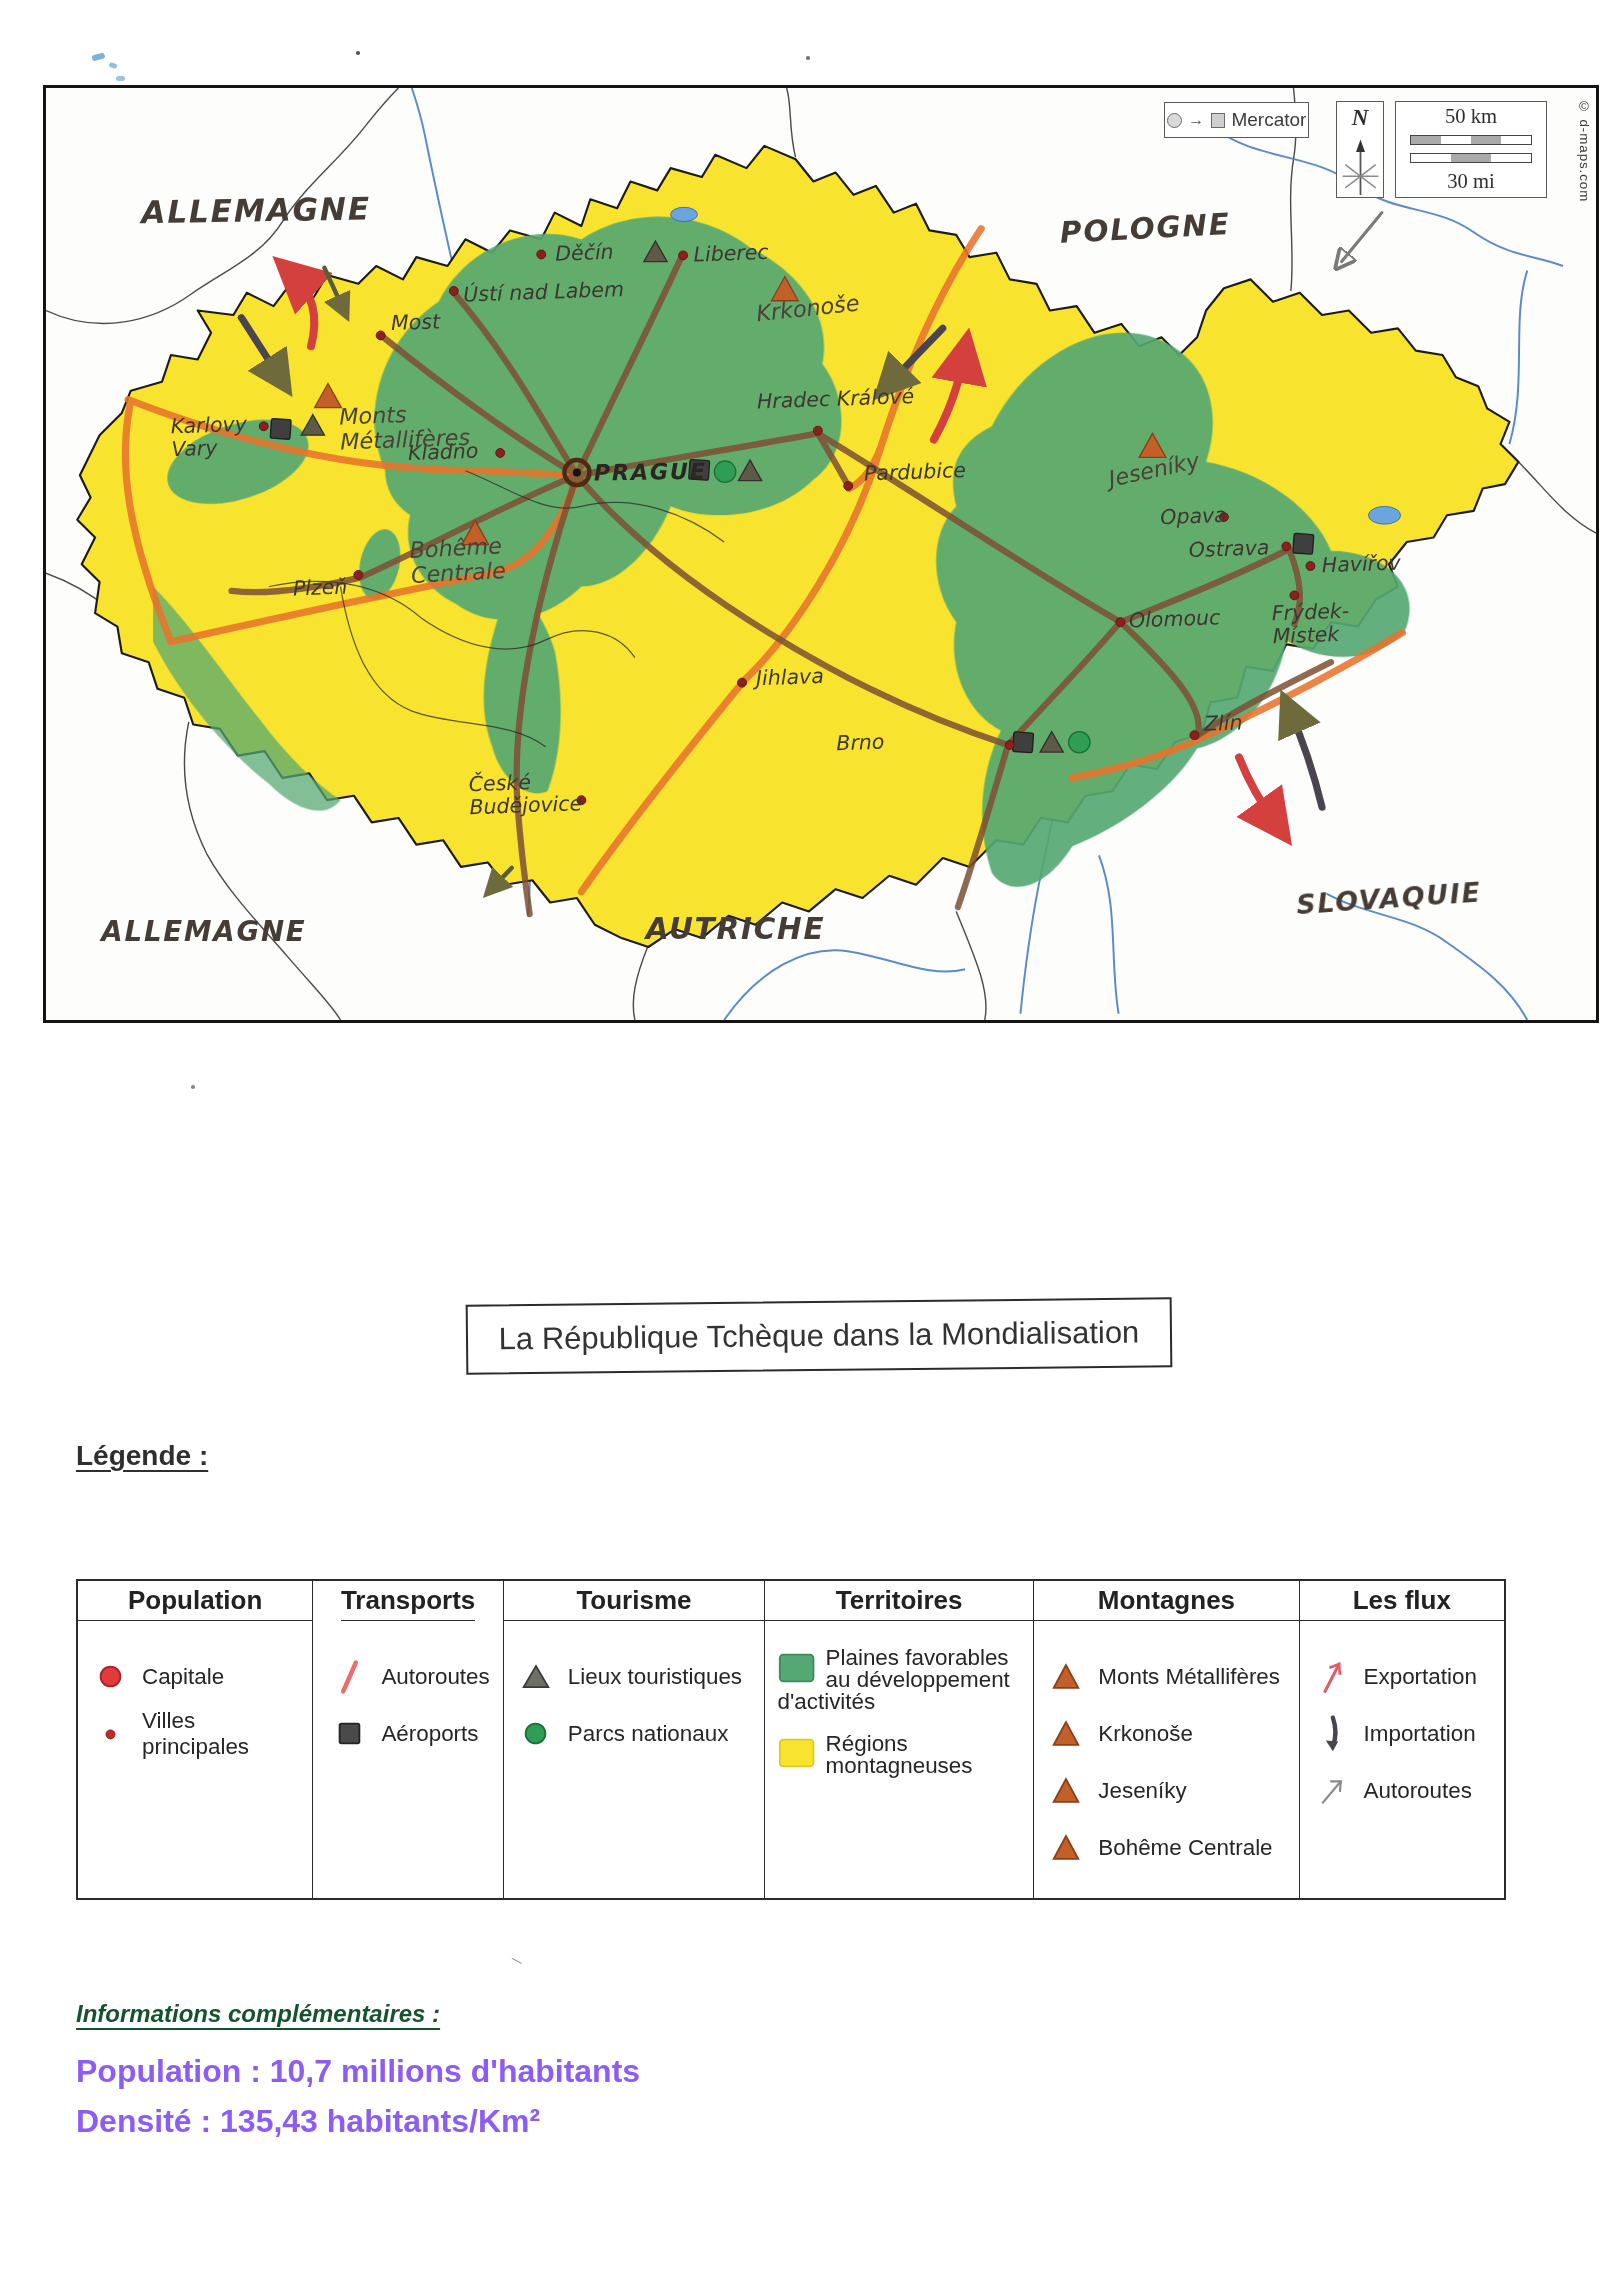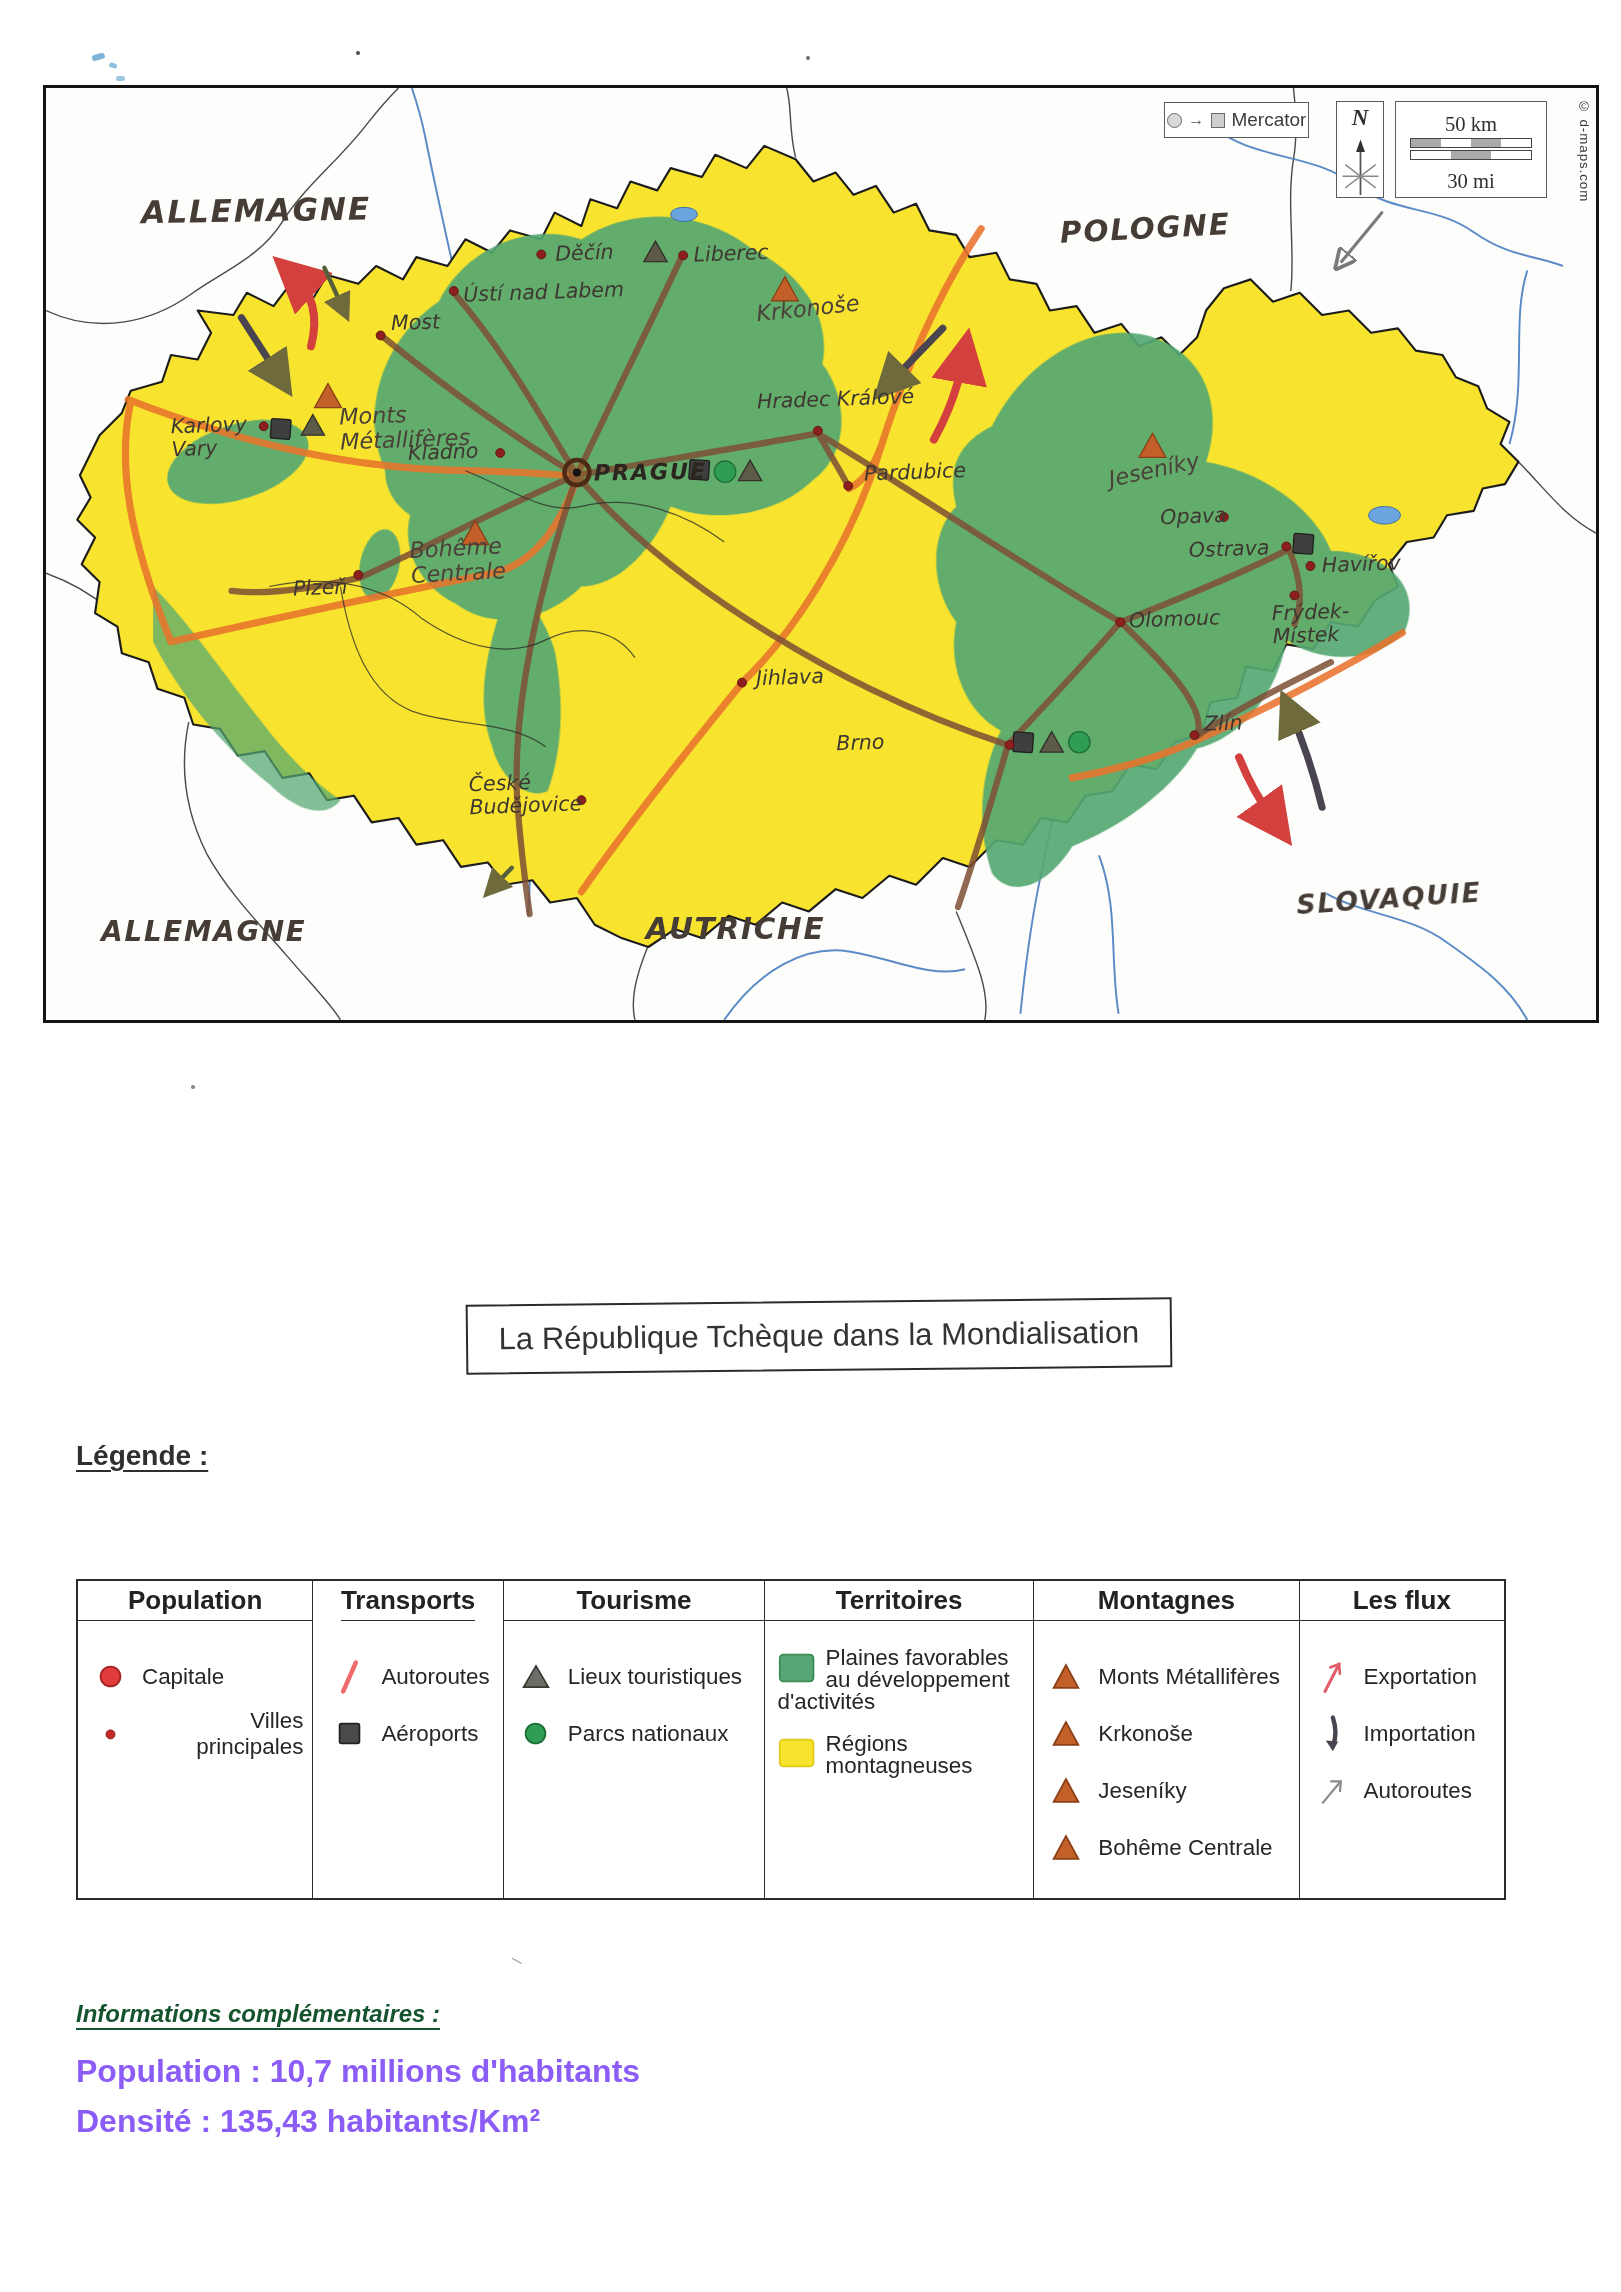--- a/index.html
+++ b/index.html
@@ -23,21 +23,21 @@
     display:flex;align-items:center;justify-content:center;
   }
   #mercator-box{left:1118px;top:14.3px;width:143px;height:34px;gap:6.3px;}
   #mercator-box .glyph-circle{width:13.4px;height:13.4px;border:1.8px solid #6a6a6a;border-radius:50%;background:#d9d9d9;}
   #mercator-box .glyph-arrow{font-size:16px;color:#555;line-height:1;}
   #mercator-box .glyph-square{width:12.5px;height:12.5px;border:1.8px solid #6a6a6a;background:#cfcfcf;}
   #mercator-box .merc-label{font-size:19px;color:#3c3c3c;}
   #compass-box{left:1290px;top:12.5px;width:48px;height:97px;flex-direction:column;justify-content:flex-start;padding-top:3.6px;box-sizing:border-box;}
   #compass-box .north{font-family:"Liberation Serif",serif;font-style:italic;font-weight:bold;font-size:23px;color:#2e2e2e;}
   #scale-box{left:1349px;top:12.5px;width:152px;height:97px;flex-direction:column;justify-content:space-between;padding:3.6px 0;box-sizing:border-box;}
-  .scale-label{font-family:"Liberation Serif",serif;font-size:20.6px;color:#2e2e2e;margin-top:8px;}
+  .scale-label{font-family:"Liberation Serif",serif;font-size:20.6px;color:#2e2e2e;}
   .scale-bar{width:120px;height:8px;border:1.3px solid #444;display:flex;box-sizing:content-box;}
   .scale-bar span{height:100%;}
   #credit{
     position:absolute;right:4.5px;top:10.7px;writing-mode:vertical-rl;
     font-size:13.4px;color:#3a3a3a;letter-spacing:0.9px;
   }
   
   .scan-mark{position:absolute;border-radius:50%;}
   
   #title-box{
@@ -286,21 +286,21 @@
 <div class="scan-mark" style="left:191px;top:1085px;width:3.6px;height:3.6px;background:#888;"></div>
 <div class="scan-mark" style="left:510px;top:1960px;width:10.7px;height:5.4px;border-top:1.8px solid #999;transform:rotate(28deg);border-radius:0;"></div>
 <div class="scan-mark" style="left:79px;top:1798px;width:4.5px;height:7.2px;border-left:1.8px solid #666;transform:rotate(-20deg);border-radius:0;"></div>
 
 <div id="title-box">
   <span>La République Tchèque dans la Mondialisation</span>
 </div>
 
 <div id="legend-heading">Légende :</div>
 <div id="legend-table">
-    <div class="legend-col" style="width: 235px; text-align: right;">
+    <div class="legend-col" style="width: 235px;">
       <div class="legend-header">Population</div>
       <div class="legend-body">
         <div class="legend-item">
           <span class="licon">
             <svg width="27" height="27" viewBox="0 0 30 30">
               <circle cx="15" cy="15" r="11" fill="#e23b3b" stroke="#a32424" stroke-width="2"></circle>
             </svg>
           </span>
           <span class="legend-label">Capitale</span>
         </div>

